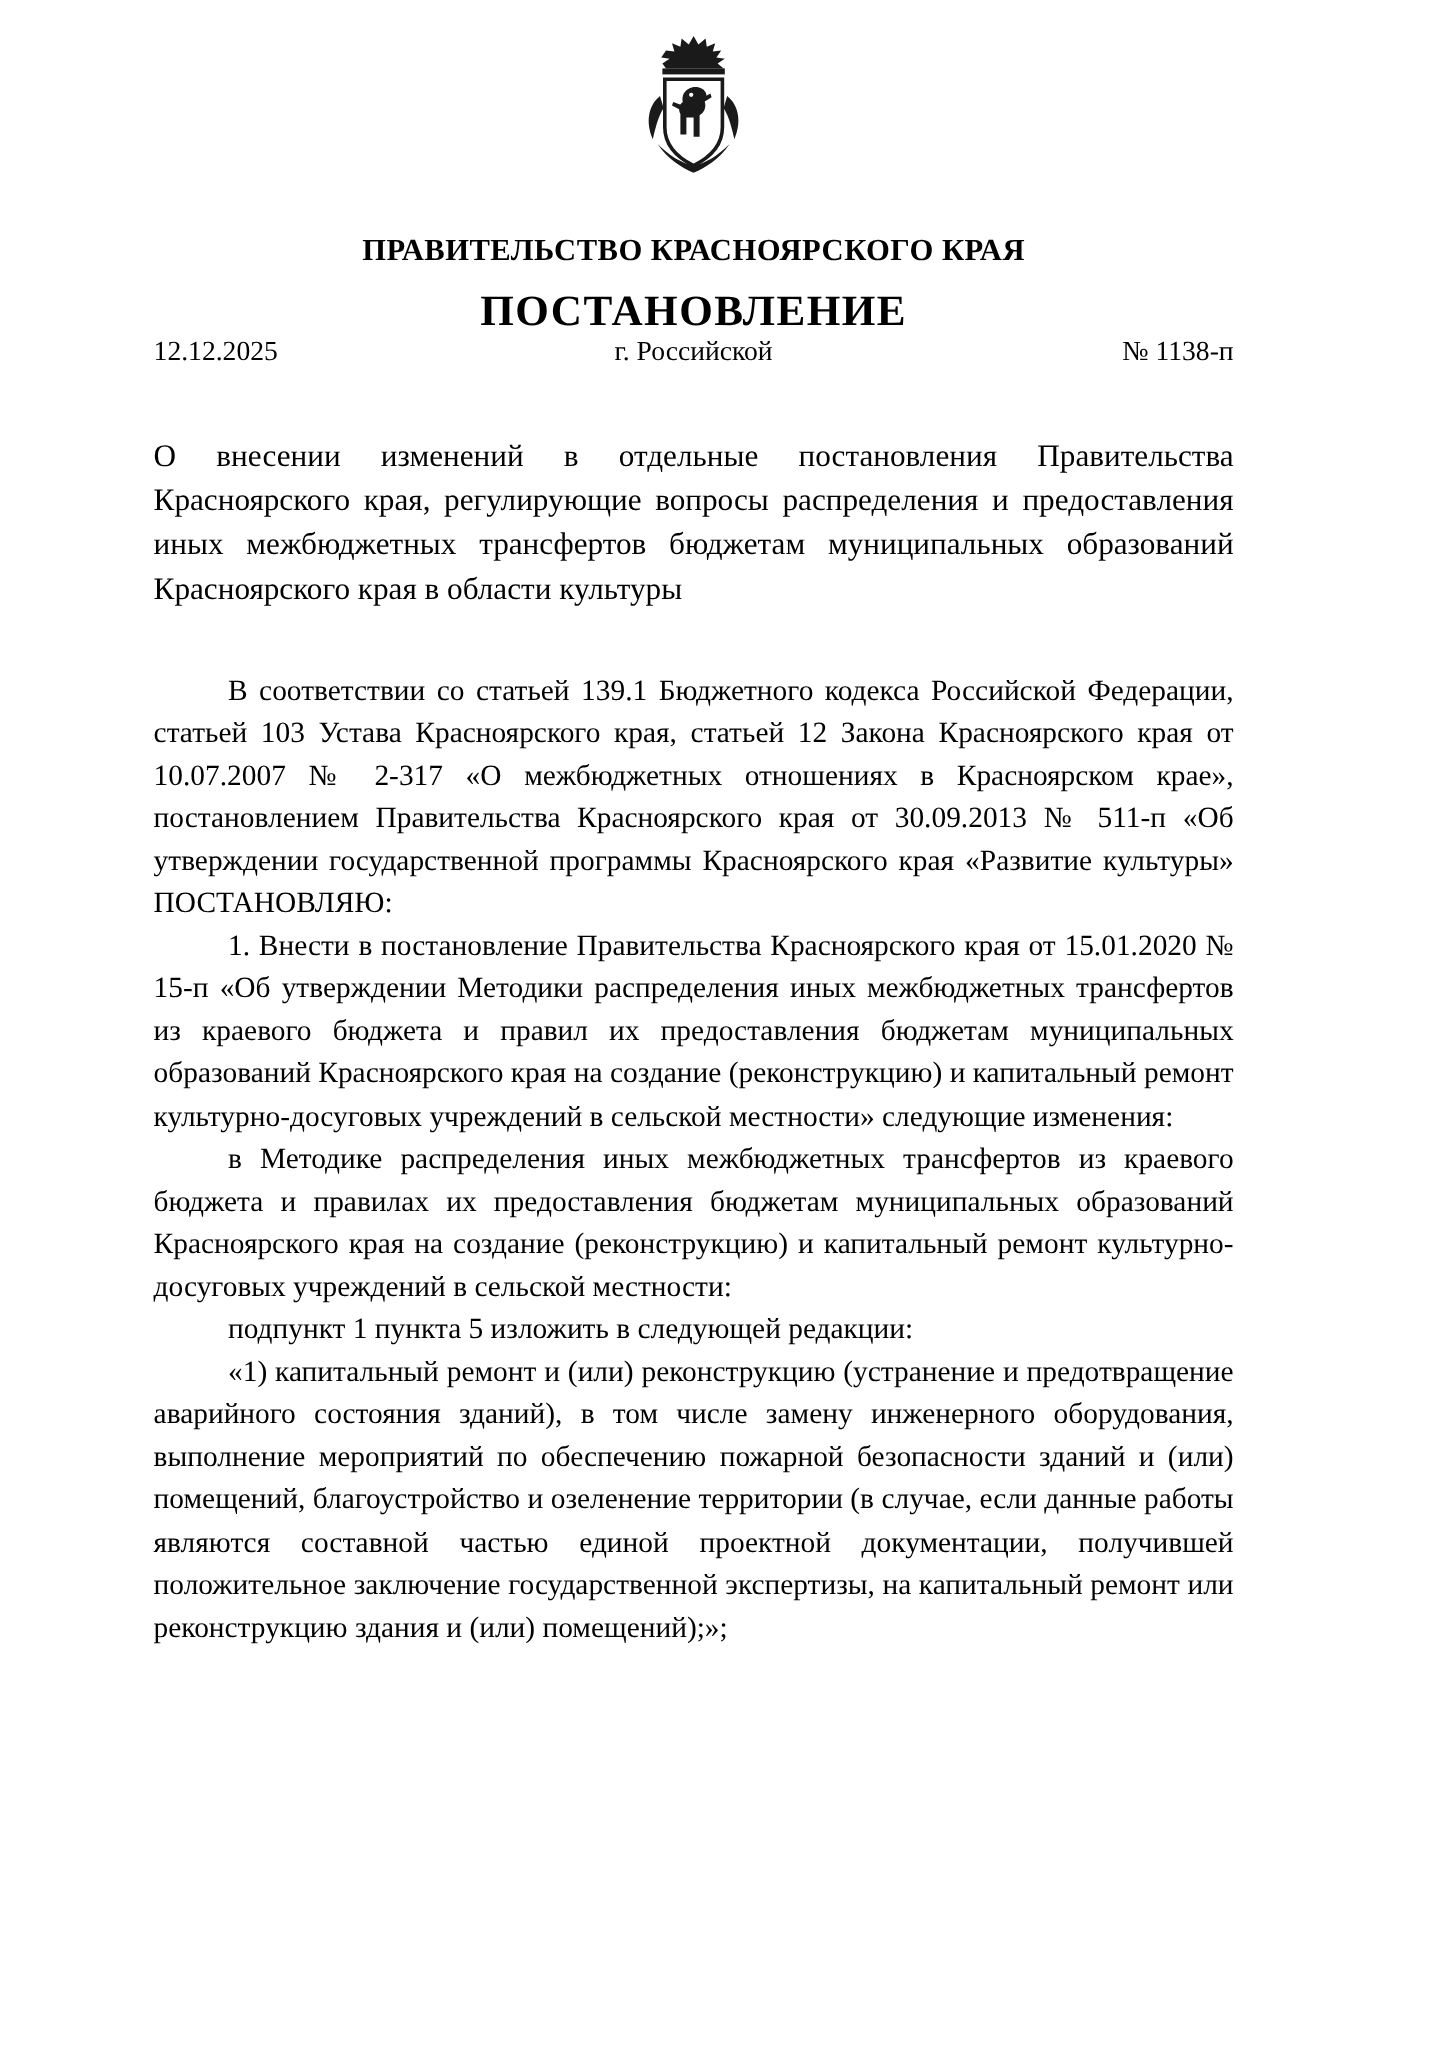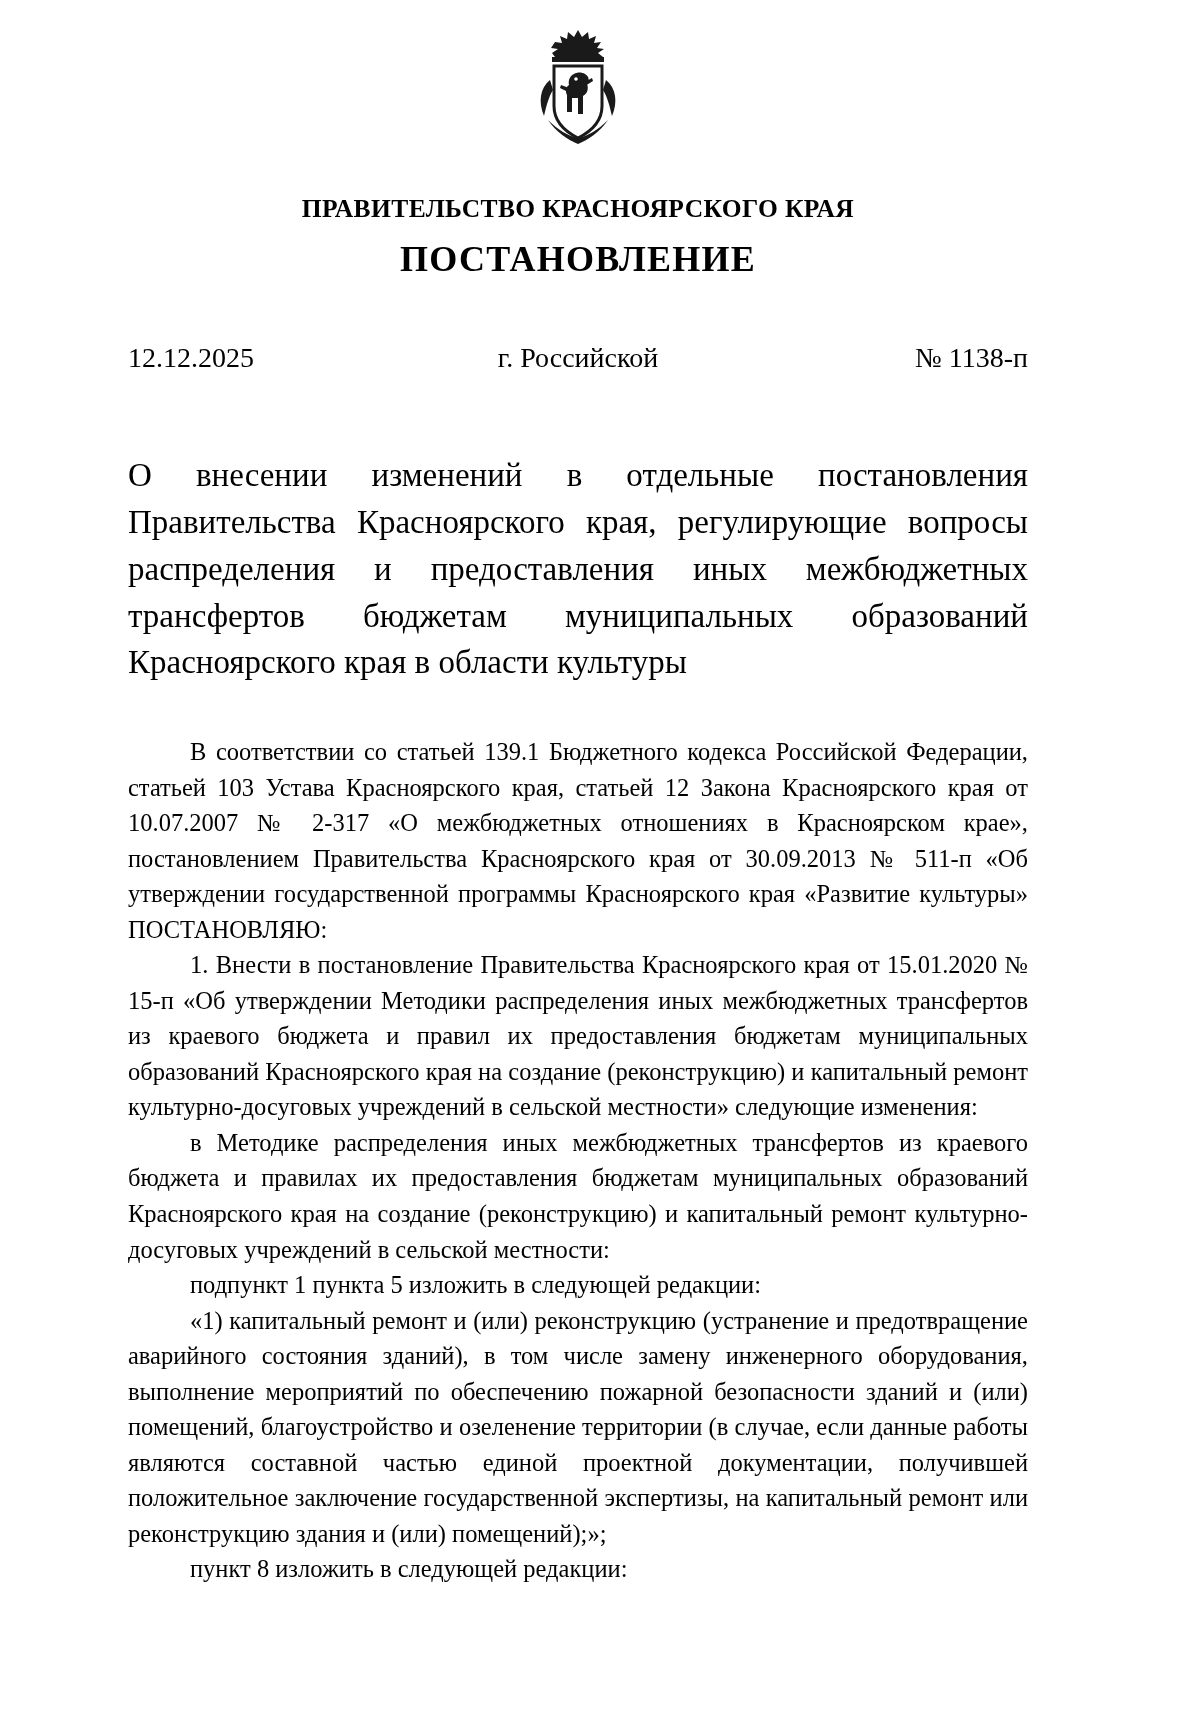--- a/index.html
+++ b/index.html
@@ -55,23 +55,22 @@
     text-align: center;
     font-size: 36px;
     font-weight: bold;
     letter-spacing: 1.2px;
     margin-top: 14px;
   }
 
   
   .meta-row {
     position: relative;
-    margin-top: 62px;
     height: 30px;
-    font-size: 28px;
+    font-size: 23px;
     text-decoration: underline;
   }
   .meta-date {
     position: absolute;
     left: 0;
     top: 0;
   }
   .meta-city {
     position: absolute;
     left: 0;
@@ -80,22 +79,22 @@
     text-align: center;
   }
   .meta-number {
     position: absolute;
     right: 0;
     top: 0;
   }
 
   
   .subject {
-    margin-top: 80px;
-    font-size: 33px;
+    margin-top: 52px;
+    font-size: 26px;
     line-height: 1.42;
     text-align: justify;
     text-align-last: left;
     hyphens: none;
   }
 
   
   .body {
     margin-top: 48px;
     font-size: 24.5px;
@@ -148,17 +147,16 @@
     </div>
 
     <div class="subject">О внесении изменений в отдельные постановления Правительства Красноярского края, регулирующие вопросы распределения и предоставления иных межбюджетных трансфертов бюджетам муниципальных образований Красноярского края в области культуры</div>
 
     <div class="body">
       <p class="p indent">В соответствии со статьей 139.1 Бюджетного кодекса Российской Федерации, статьей 103 Устава Красноярского края, статьей 12 Закона Красноярского края от 10.07.2007 № 2-317 «О межбюджетных отношениях в Красноярском крае», постановлением Правительства Красноярского края от 30.09.2013 № 511-п «Об утверждении государственной программы Красноярского края «Развитие культуры» ПОСТАНОВЛЯЮ:</p>
       <p class="p indent">1. Внести в постановление Правительства Красноярского края от 15.01.2020 № 15-п «Об утверждении Методики распределения иных межбюджетных трансфертов из краевого бюджета и правил их предоставления бюджетам муниципальных образований Красноярского края на создание (реконструкцию) и капитальный ремонт культурно-досуговых учреждений в сельской местности» следующие изменения:</p>
       <p class="p indent">в Методике распределения иных межбюджетных трансфертов из краевого бюджета и правилах их предоставления бюджетам муниципальных образований Красноярского края на создание (реконструкцию) и капитальный ремонт культурно-досуговых учреждений в сельской местности:</p>
       <p class="p indent">подпункт 1 пункта 5 изложить в следующей редакции:</p>
       <p class="p indent">«1) капитальный ремонт и (или) реконструкцию (устранение и предотвращение аварийного состояния зданий), в том числе замену инженерного оборудования, выполнение мероприятий по обеспечению пожарной безопасности зданий и (или) помещений, благоустройство и озеленение территории (в случае, если данные работы являются составной частью единой проектной документации, получившей положительное заключение государственной экспертизы, на капитальный ремонт или реконструкцию здания и (или) помещений);»;</p>
-      <p class="p indent">пункт 8 изложить в следующей редакции:</p>
     </div>
 
   </div>
 </div>
 
 </body></html>

